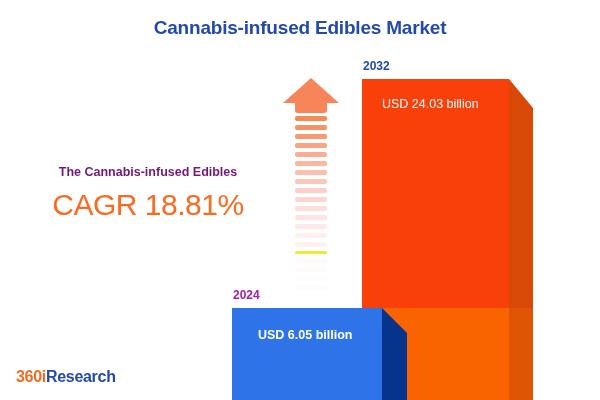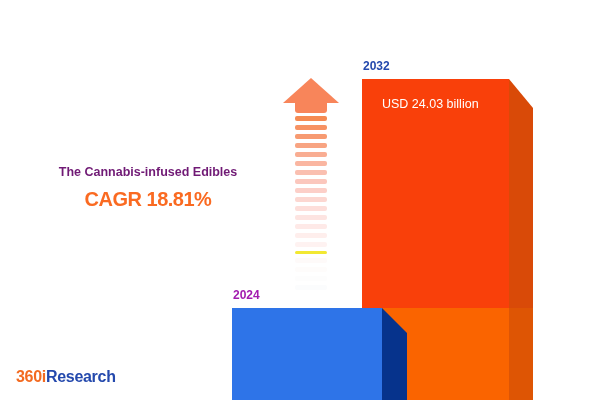--- a/index.html
+++ b/index.html
@@ -43,22 +43,22 @@
     text-align: center;
   }
   #statement-text {
     font-size: 12.5px;
     font-weight: bold;
     color: #701a75;
     line-height: 1.55;
   }
   #cagr-value {
     margin-top: 6px;
-    font-size: 20px;
-    font-weight: bold;
+    font-size: 30px;
+    font-weight: normal;
     color: #fa6a21;
     letter-spacing: -0.5px;
     white-space: nowrap;
   }
 
   
   #growth-arrow {
     position: absolute;
     left: 283px;
     top: 78px;
@@ -226,20 +226,21 @@
     white-space: nowrap;
   }
   #logo-360i { color: #f36b21; }
   #logo-research { color: #2449ad; }
 </style>
 </head>
 <body>
 
 <div id="infographic">
 
+  <div id="chart-title">Cannabis-infused Edibles Market</div>
 
   <div id="statement-block">
     <div id="statement-text">
       <span>The Cannabis-infused Edibles</span><br>
     </div>
     <div id="cagr-value">CAGR 18.81%</div>
   </div>
 
   <div id="growth-arrow">
     <div id="arrow-head">
@@ -278,20 +279,21 @@
       <div id="bar-2032-side-lower"></div>
       <div id="bar-2032-front-top"></div>
       <div id="bar-2032-front-bottom"></div>
       <div id="bar-2032-value">USD 24.03 billion</div>
     </div>
 
     <div id="label-2024">2024</div>
     <div id="bar-2024">
       <div id="bar-2024-side"></div>
       <div id="bar-2024-front"></div>
+      <div id="bar-2024-value">USD 6.05 billion</div>
     </div>
 
   </div>
 
   <div id="logo">
     <span id="logo-360i">360i</span><span id="logo-research">Research</span>
   </div>
 
 </div>
 

